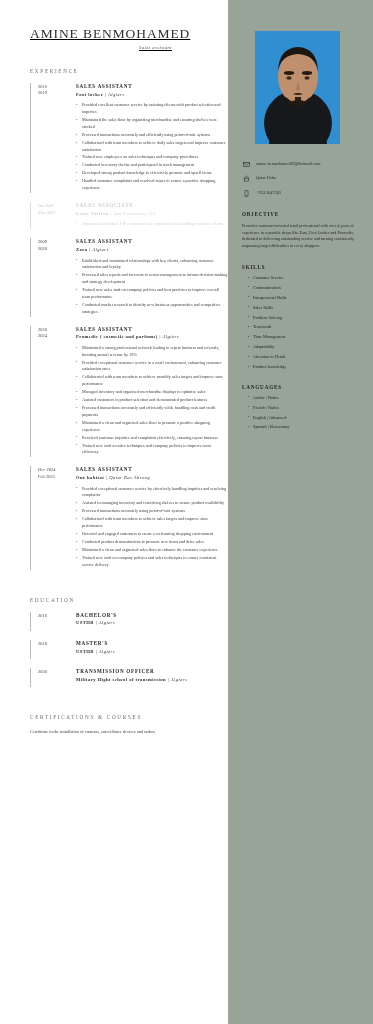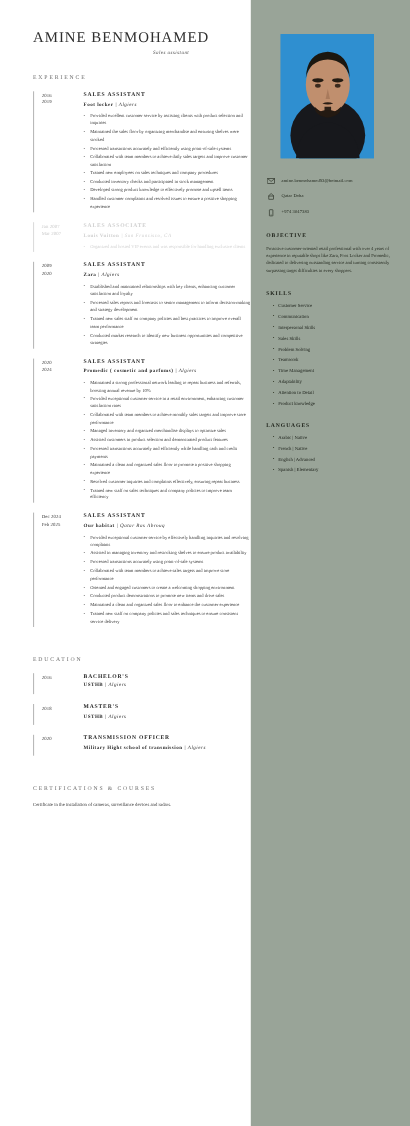--- a/index.html
+++ b/index.html
@@ -13,21 +13,21 @@
 
   
   .left {
     width:228px;
     height:1024px;
     background:#ffffff;
     padding:0 0 0 0;
     position:relative;
   }
 
-  .name-block { padding:26px 0 0 30px; }
+  .name-block { padding:26px 0 0 30px;text-decoration:underline; }
   .name {
     font-size:13.5px;
     letter-spacing:0.9px;
     color:#2e2e2e;
     font-weight:400;
     white-space:nowrap;
   }
   .subtitle {
     font-size:4.6px;
     font-style:italic;

